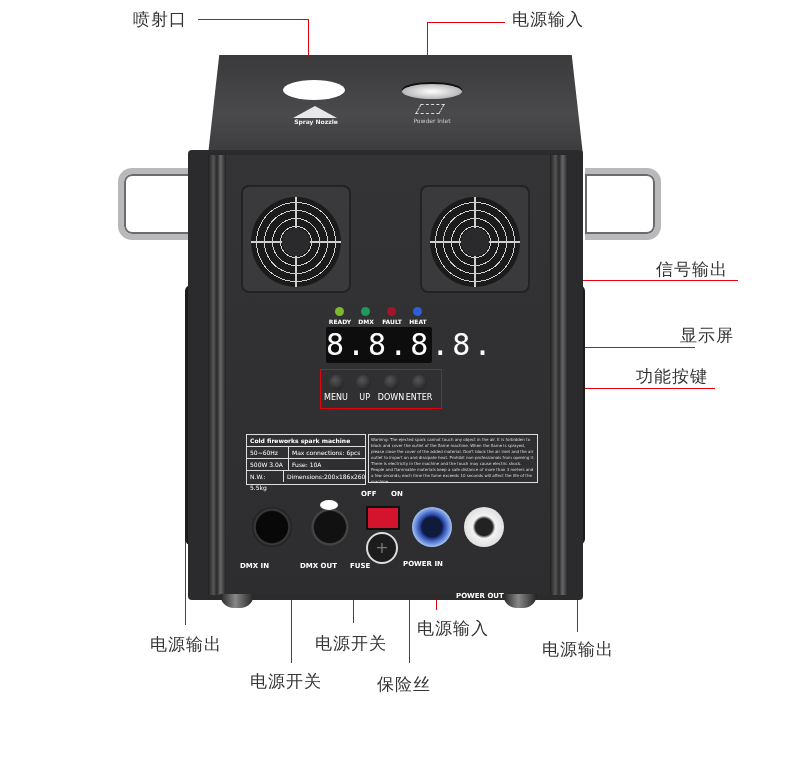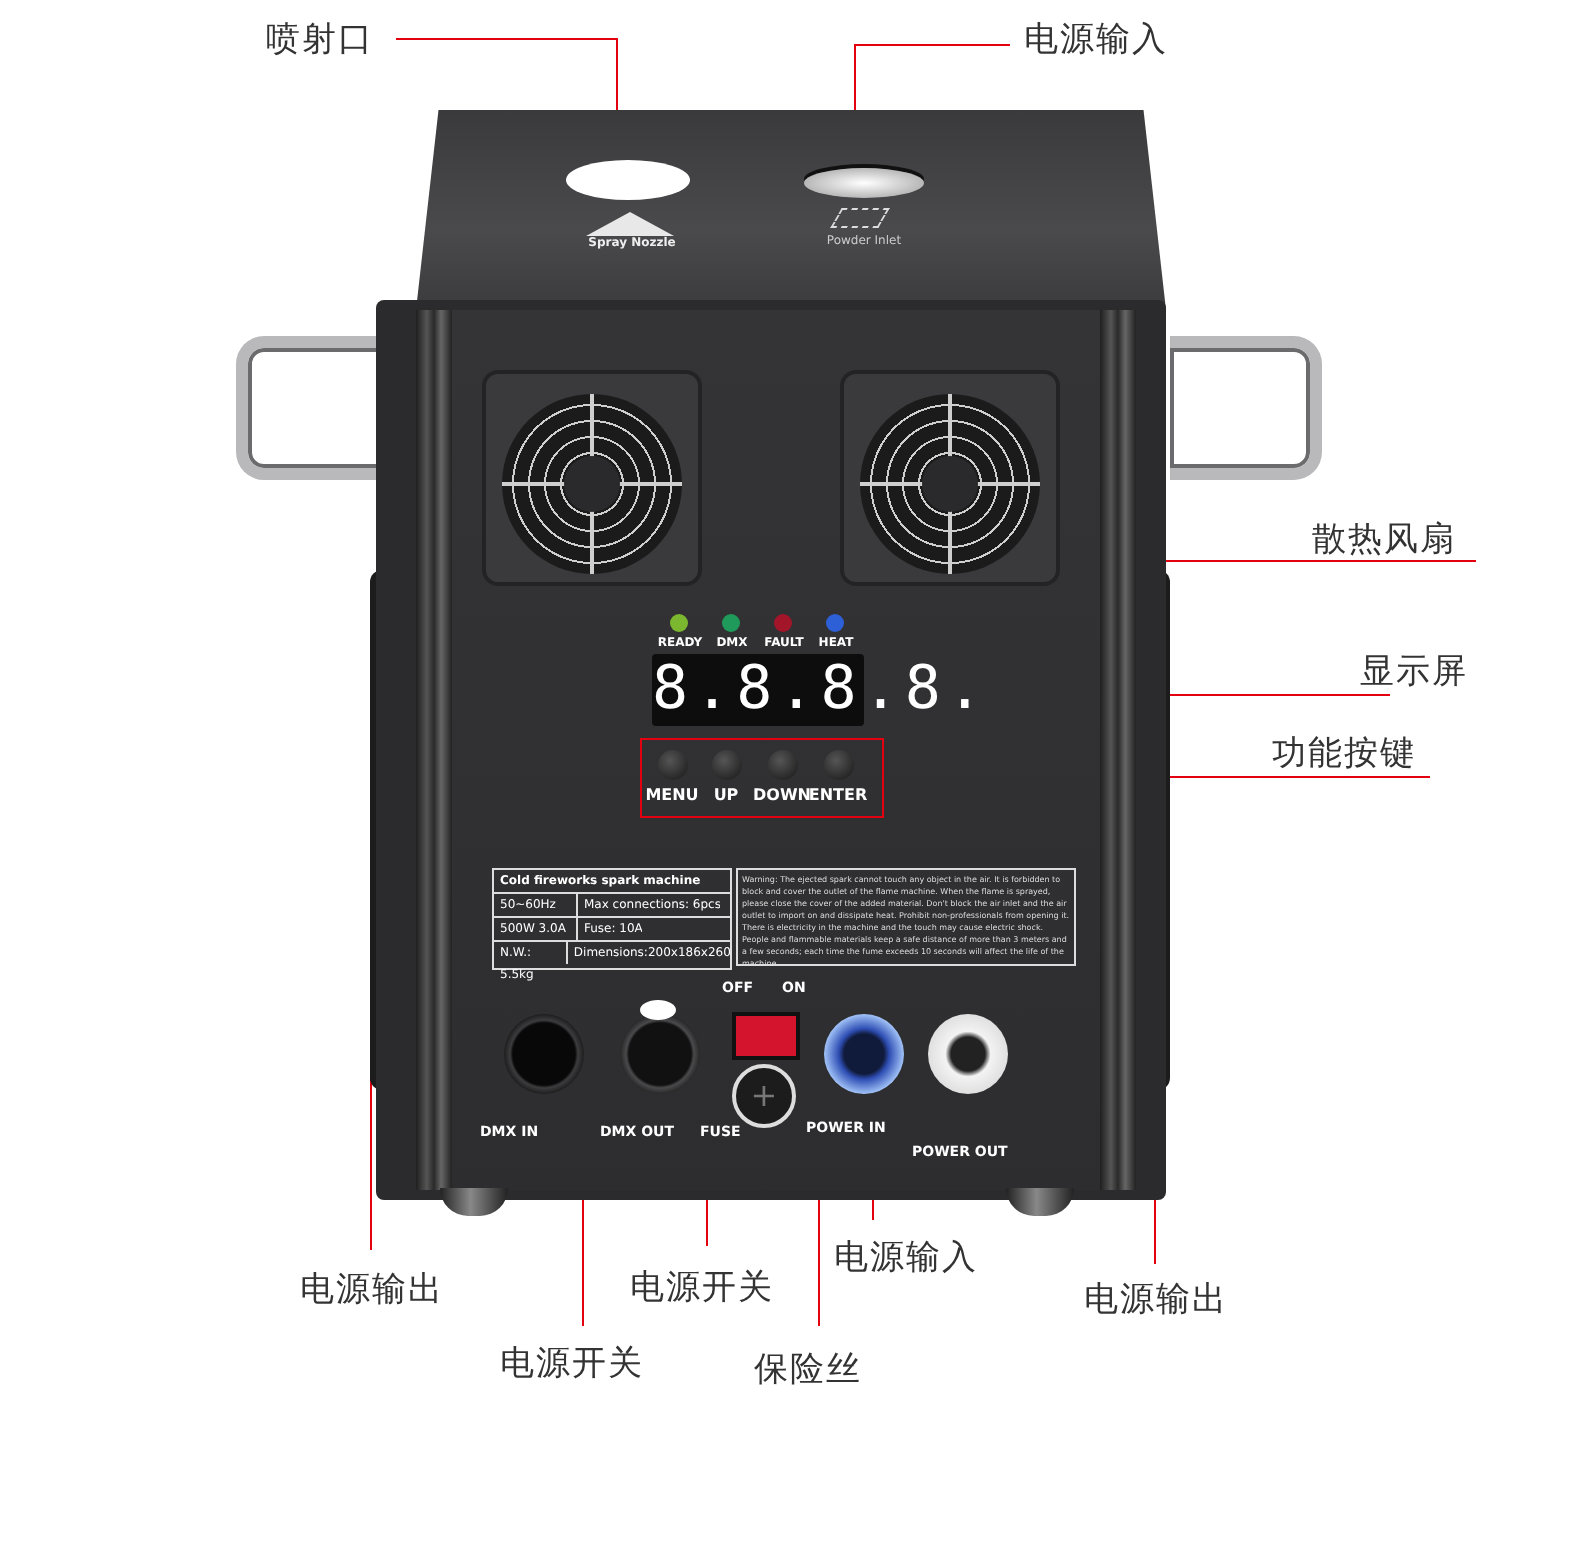--- a/index.html
+++ b/index.html
@@ -17,21 +17,21 @@
   .handle{position:absolute;border:6px solid #b9b9bb;border-radius:10px;box-shadow:inset 0 0 0 2px #6b6b6d;}
   .fan{position:absolute;width:110px;height:108px;background:#3a3a3c;border-radius:8px;box-shadow:inset 0 0 0 2px #232325;}
   .grill{position:absolute;left:10px;top:12px;width:90px;height:90px;border-radius:50%;background:repeating-radial-gradient(circle,#1b1b1c 0 7px,#cfcfcf 7px 8px);}
   .grill::before{content:"";position:absolute;left:44px;top:0;width:2px;height:90px;background:#cfcfcf;}
   .grill::after{content:"";position:absolute;top:44px;left:0;height:2px;width:90px;background:#cfcfcf;}
   .hub{position:absolute;left:31px;top:31px;width:28px;height:28px;border-radius:50%;background:#2a2a2c;z-index:2;}
   .led{position:absolute;width:9px;height:9px;border-radius:50%;}
   .ledlbl{position:absolute;font-size:6px;color:#fff;font-weight:bold;text-align:center;width:30px;}
   .display{position:absolute;left:326px;top:327px;width:106px;height:36px;background:#0d0d0e;border-radius:2px;color:#fff;font-family:"DejaVu Sans Mono",monospace;font-size:30px;line-height:36px;text-align:center;letter-spacing:3px;}
   .btn{position:absolute;width:15px;height:15px;border-radius:50%;background:radial-gradient(circle at 40% 35%,#555,#161617);}
-  .btnlbl{position:absolute;font-size:8px;color:#fff;font-weight:bold;text-align:center;width:40px;}
+  .btnlbl{position:absolute;font-size:8px;color:#fff;font-weight:normal;text-align:center;width:40px;}
   .plate{position:absolute;left:246px;top:434px;width:118px;height:49px;border:1px solid #ddd;font-size:6px;color:#fff;}
   .plate .row{display:flex;border-top:1px solid #ddd;height:11px;line-height:11px;}
   .plate .row:first-child{border-top:none;}
   .plate .c1{width:38px;border-right:1px solid #ddd;padding-left:3px;}
   .plate .c2{padding-left:3px;white-space:nowrap;overflow:hidden;}
   .warn{position:absolute;left:368px;top:434px;width:170px;height:49px;border:1px solid #ddd;font-size:4px;line-height:6px;color:#ddd;padding:2px;box-sizing:border-box;overflow:hidden;}
   .conn{position:absolute;width:40px;height:40px;border-radius:50%;}
   .portlbl{position:absolute;font-size:7px;color:#fff;font-weight:bold;width:60px;}
   .foot{position:absolute;width:34px;height:14px;border-radius:0 0 14px 14px;background:linear-gradient(90deg,#222,#888 45%,#222);}
 </style>
@@ -41,21 +41,21 @@
 <div class="callout" style="left:133px;top:8px;">喷射口</div>
 <div class="ln" style="left:198px;top:19px;width:110px;height:1px;"></div>
 <div class="ln" style="left:308px;top:19px;width:1px;height:54px;"></div>
 <div class="dot" style="left:304px;top:70px;"></div>
 
 <div class="callout" style="left:512px;top:8px;">电源输入</div>
 <div class="ln" style="left:427px;top:22px;width:78px;height:1px;"></div>
 <div class="ln" style="left:427px;top:22px;width:1px;height:50px;"></div>
 <div class="dot" style="left:423px;top:70px;"></div>
 
-<div class="callout" style="left:656px;top:258px;">散热风扇</div>
+<div class="callout" style="left:656px;top:258px;">信号输出</div>
 <div class="ln" style="left:533px;top:280px;width:205px;height:1px;"></div>
 <div class="dot" style="left:528px;top:276px;"></div>
 
 <div class="callout" style="left:636px;top:324px;margin-left:44px;">显示屏</div>
 <div class="ln" style="left:440px;top:347px;width:255px;height:1px;"></div>
 <div class="dot" style="left:436px;top:343px;"></div>
 
 <div class="callout" style="left:636px;top:365px;">功能按键</div>
 <div class="ln" style="left:452px;top:388px;width:263px;height:1px;"></div>
 <div class="dot" style="left:448px;top:384px;"></div>
@@ -128,21 +128,21 @@
 <div class="ledlbl" style="left:403px;top:318px;">HEAT</div>
 
 <div class="display">8.8.8.8.</div>
 
 <div class="abs" style="left:320px;top:369px;width:120px;height:38px;border:1px solid #e3000f;"></div>
 <div class="btn" style="left:329px;top:375px;"></div>
 <div class="btn" style="left:356px;top:375px;"></div>
 <div class="btn" style="left:384px;top:375px;"></div>
 <div class="btn" style="left:412px;top:375px;"></div>
 <div class="btnlbl" style="left:316px;top:393px;">MENU</div>
-<div class="btnlbl" style="left:343px;top:393px;">UP</div>
+<div class="btnlbl" style="left:330px;top:393px;text-align:right;">UP</div>
 <div class="btnlbl" style="left:371px;top:393px;">DOWN</div>
 <div class="btnlbl" style="left:399px;top:393px;">ENTER</div>
 
 <div class="plate">
   <div class="row">
       <div class="c2" style="padding-left:3px;font-weight:bold;">Cold fireworks spark machine</div>
     </div>
   <div class="row">
       <div class="c1">50~60Hz</div>
       <div class="c2">Max connections: 6pcs</div>
@@ -166,16 +166,16 @@
 <div class="conn" style="left:252px;top:507px;background:radial-gradient(circle,#080808 55%,#3c3c3e 60%,#111 75%);"></div>
 <div class="conn" style="left:310px;top:507px;background:radial-gradient(circle,#111 55%,#4a4a4c 60%,#1a1a1a 75%);"></div>
 <div class="abs" style="left:320px;top:500px;width:18px;height:10px;border-radius:50%;background:#fff;"></div>
 <div class="conn" style="left:412px;top:507px;background:radial-gradient(circle,#101a3a 35%,#2f4fb5 45%,#9fc0f5 70%,#2a4aa8 80%);"></div>
 <div class="conn" style="left:464px;top:507px;background:radial-gradient(circle,#222 30%,#f3f3f3 40%,#ddd 75%,#aaa 85%);"></div>
 
 <div class="portlbl" style="left:240px;top:562px;">DMX IN</div>
 <div class="portlbl" style="left:300px;top:562px;">DMX OUT</div>
 <div class="portlbl" style="left:350px;top:562px;">FUSE</div>
 <div class="portlbl" style="left:403px;top:560px;">POWER IN</div>
-<div class="portlbl" style="left:456px;top:572px;">POWER OUT</div>
+<div class="portlbl" style="left:456px;top:592px;">POWER OUT</div>
 
 <div class="foot" style="left:220px;top:594px;"></div>
 <div class="foot" style="left:503px;top:594px;"></div>
 
 </body></html>

